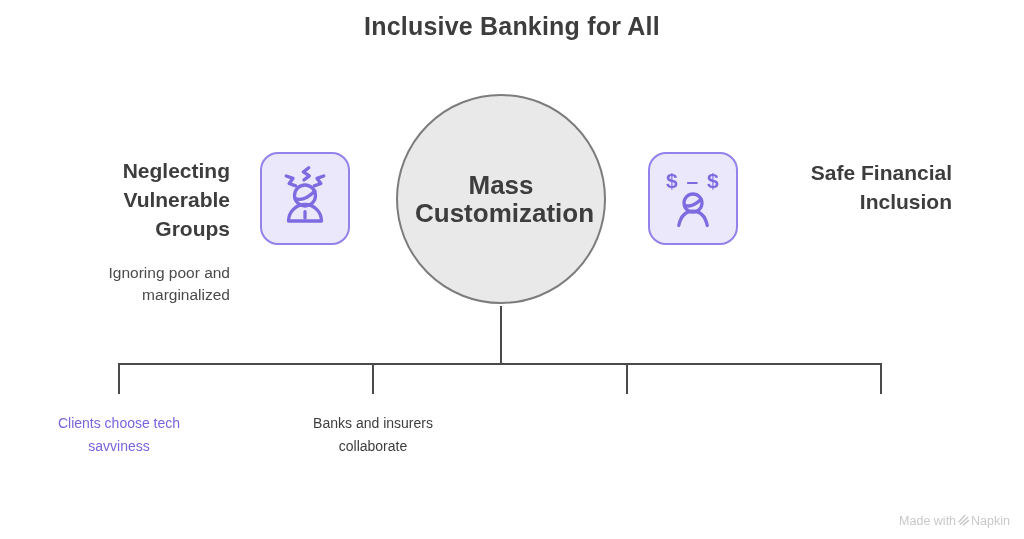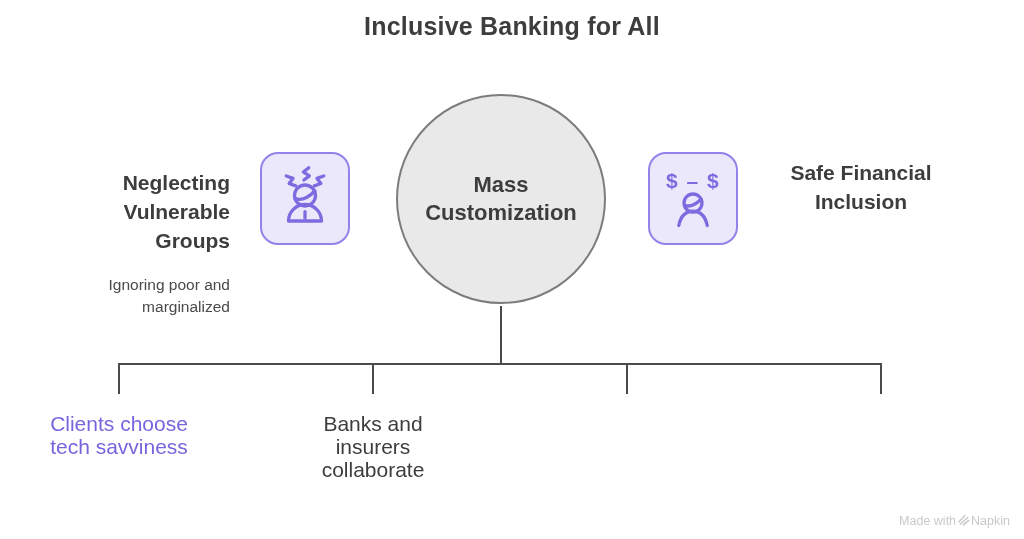--- a/index.html
+++ b/index.html
@@ -33,21 +33,21 @@
     border-radius: 50%;
     background: #e9e9e9;
     border: 2px solid #7c7c7c;
     display: flex;
     align-items: center;
     justify-content: center;
   }
   .center-circle .label {
     width: 172px;
     text-align: center;
-    font-size: 22px;
+    font-size: 26px;
     font-weight: 700;
     color: #3d3d3d;
     line-height: 28px;
   }
   
   .line { position: absolute; background: #4a4a4a; }
   .stem   { left: 500px; top: 306px; width: 2px; height: 58px; }
   .hline  { left: 118px; top: 363px; width: 764px; height: 2px; }
   .tick   { top: 363px; width: 2px; height: 31px; }
   .tick-1 { left: 118px; }
@@ -64,42 +64,42 @@
     border-radius: 18px;
     display: flex;
     align-items: center;
     justify-content: center;
   }
   .icon-card.left  { left: 260px; top: 152px; }
   .icon-card.right { left: 648px; top: 152px; }
   .icon-card svg { width: 72px; height: 76px; }
   
   .side-text { position: absolute; }
-  .side-text.left  { left: 58px; top: 156px; width: 172px; text-align: right; margin-top: 12px; }
-  .side-text.right { left: 770px; top: 158px; width: 182px; text-align: center; }
+  .side-text.left  { left: 58px; top: 156px; width: 172px; text-align: right; }
+  .side-text.right { left: 770px; top: 158px; width: 182px; text-align: right; }
   .side-heading {
     font-size: 21px;
     font-weight: 700;
     color: #3d3d3d;
     line-height: 29px;
   }
   .side-desc {
     margin-top: 19px;
     font-size: 15.5px;
     color: #4a4a4a;
     line-height: 22px;
   }
   .side-text.right .side-desc { width: 162px; }
   
   .branch-label {
     position: absolute;
     top: 412px;
     width: 176px;
     text-align: center;
-    font-size: 21px;
+    font-size: 14px;
     line-height: 23px;
     color: #3d3d3d;
   }
   .branch-1 { left: 31px;  color: #7a63dd; }
   .branch-2 { left: 285px; }
   .branch-3 { left: 539px; }
   .branch-4 { left: 793px; }
   
   .watermark {
     position: absolute;

